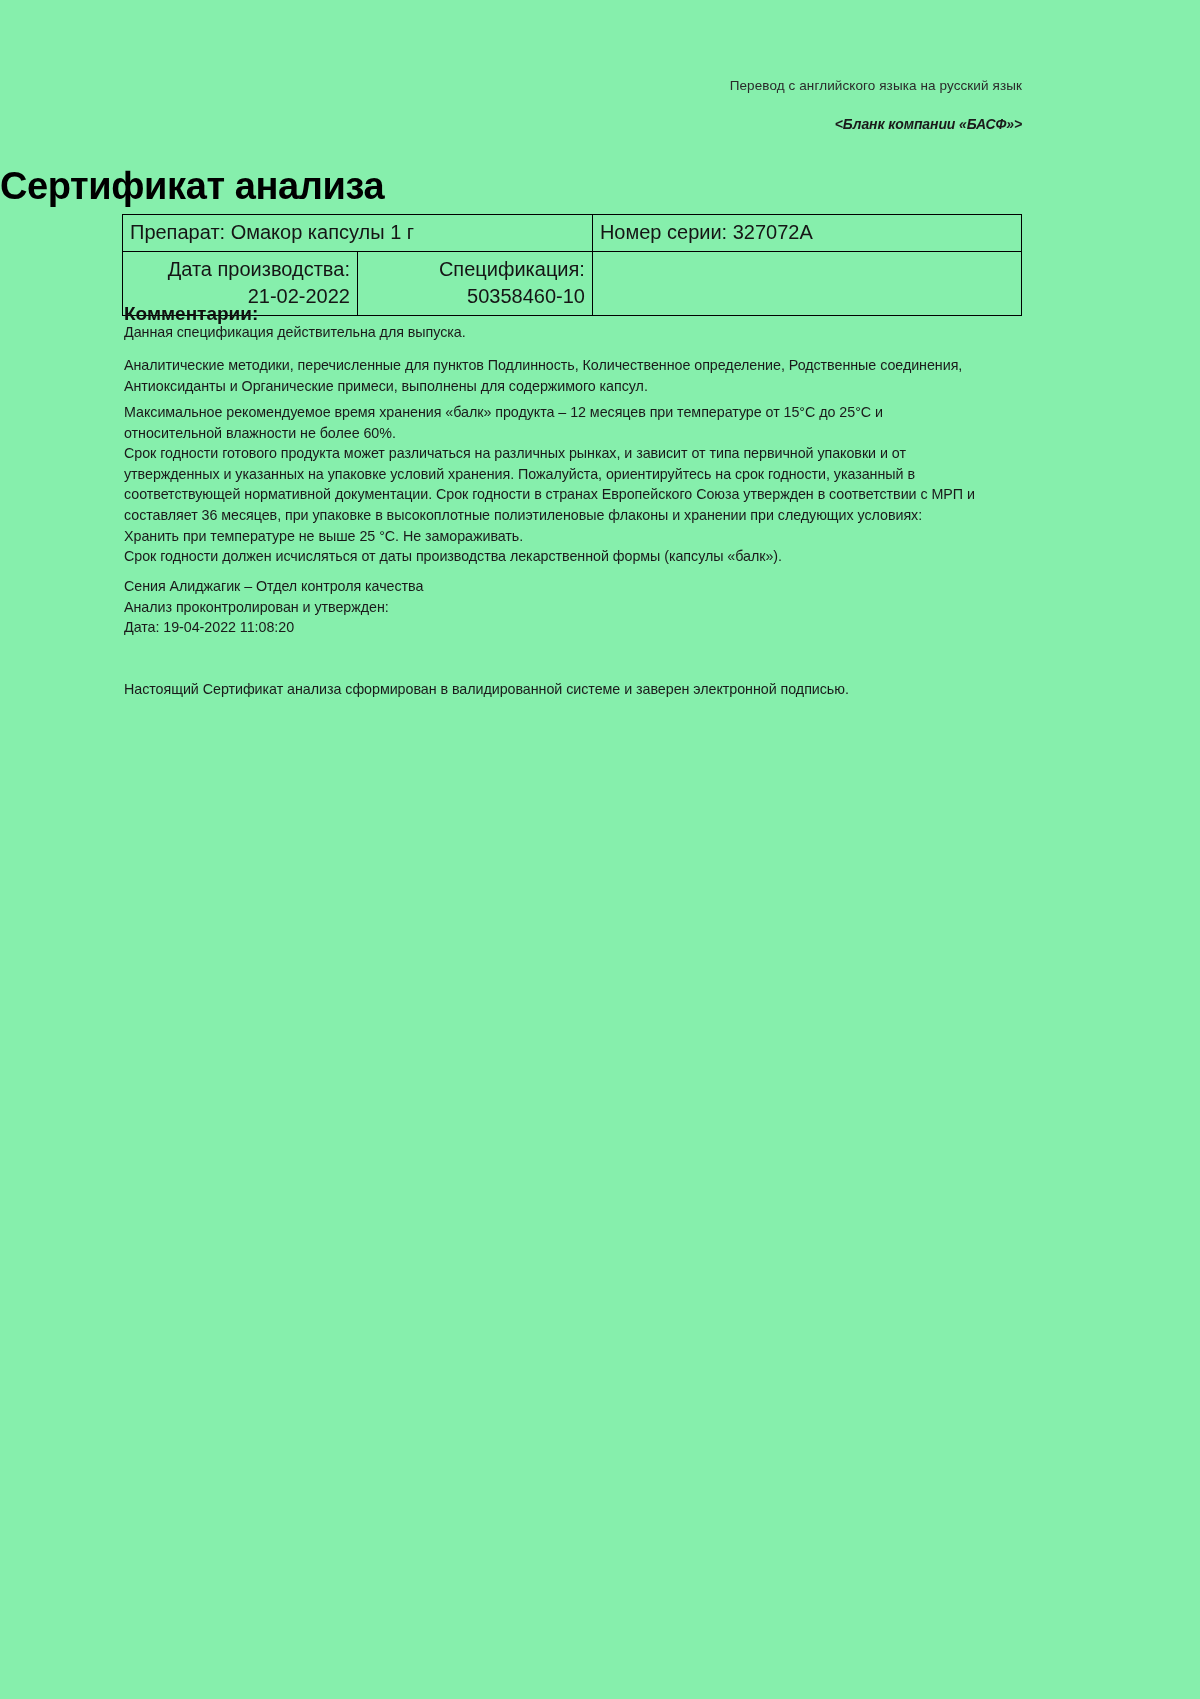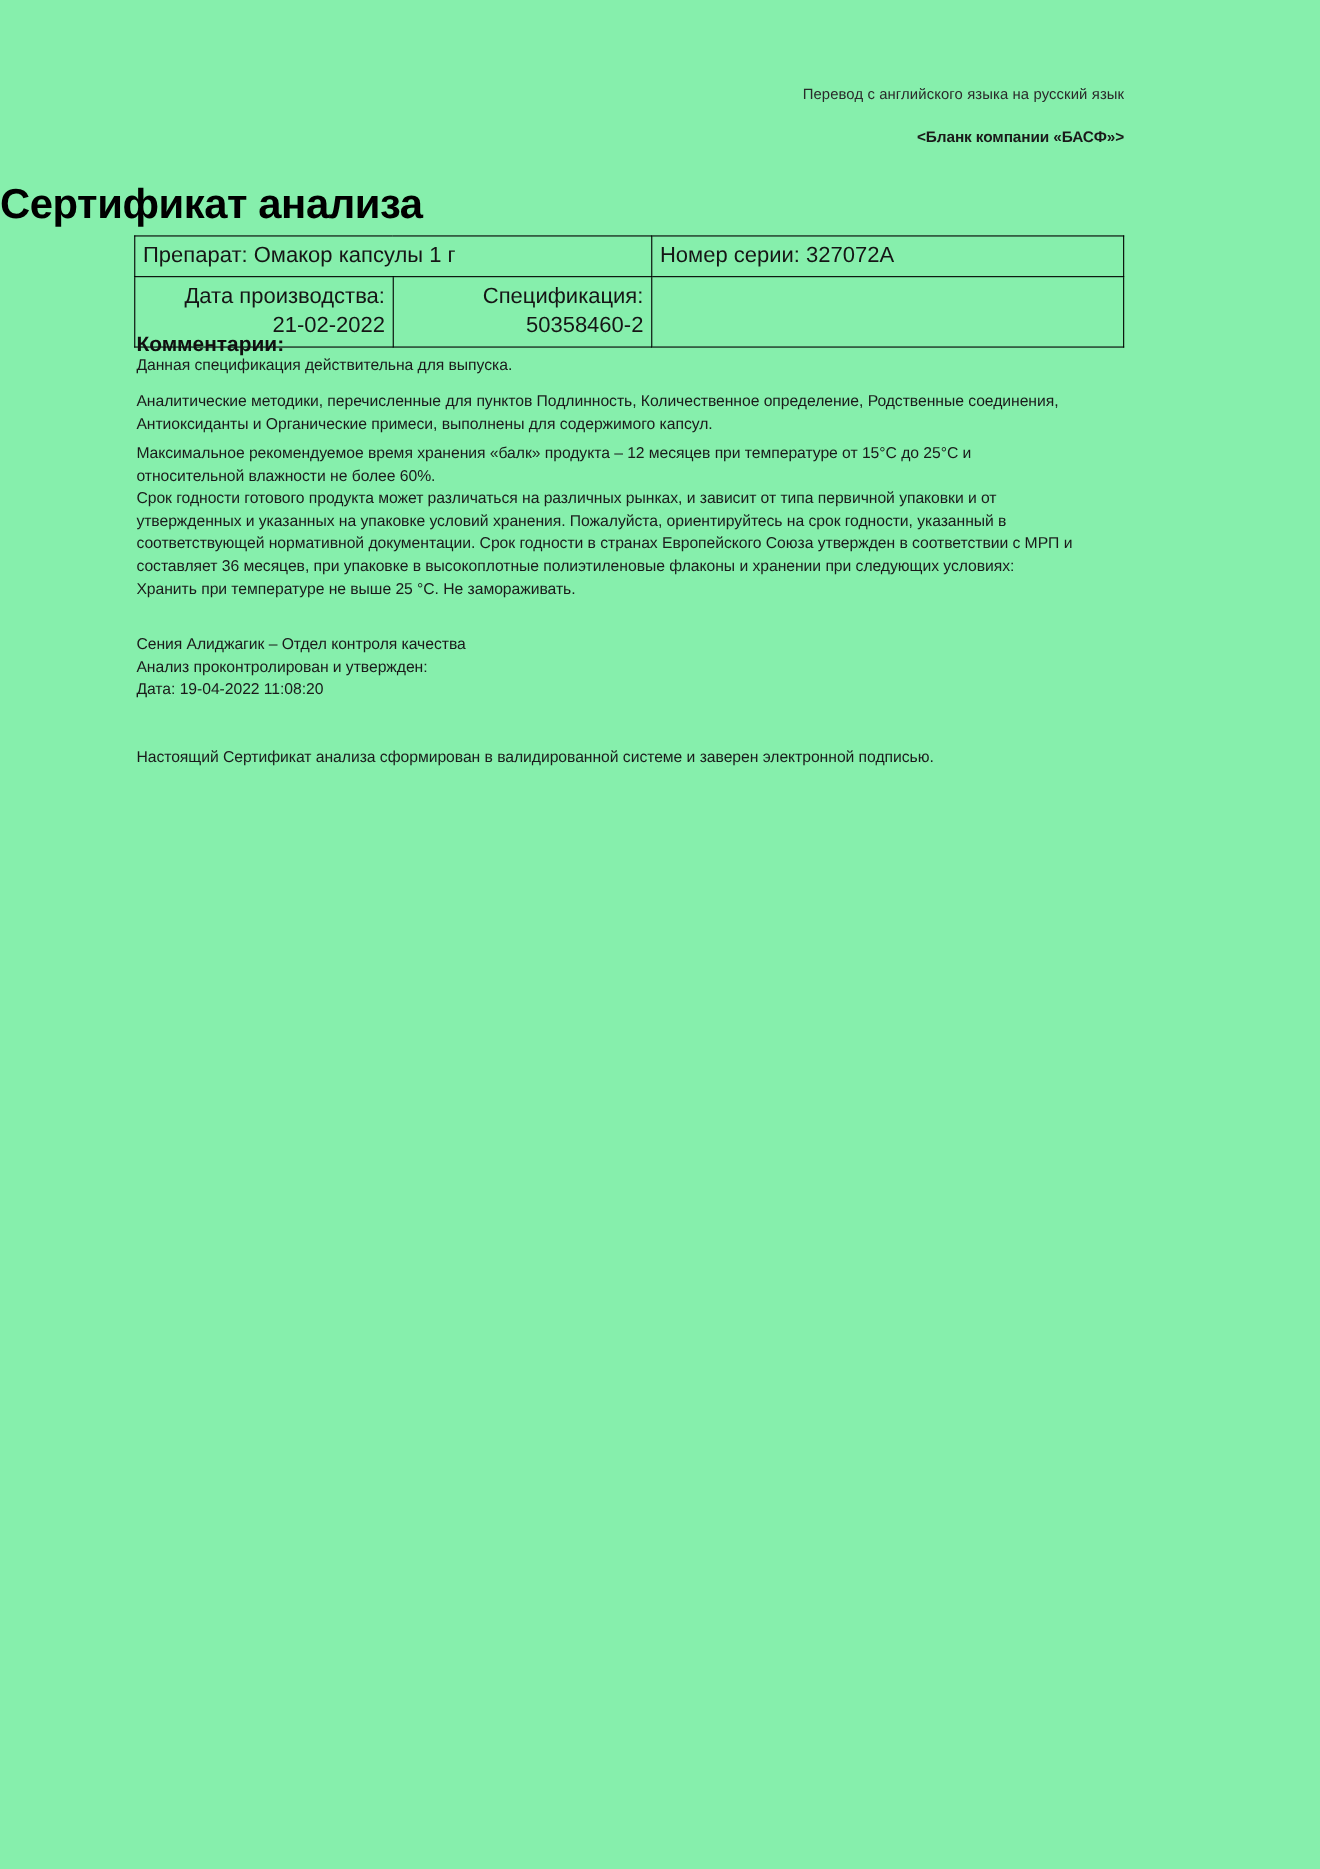--- a/index.html
+++ b/index.html
@@ -33,20 +33,21 @@
   }
   .translation-note {
     font-size: 13.5px;
     letter-spacing: 0.1px;
     color: #2a2a2a;
     white-space: nowrap;
   }
   .letterhead-note {
     margin-top: 23px;
     font-size: 14px;
+    font-style: italic;
     font-weight: bold;
     color: #1a1a1a;
     white-space: nowrap;
     letter-spacing: -0.1px;
   }
 
   
   .doc-title {
     position: absolute;
     top: 165px;
@@ -136,21 +137,21 @@
         <td class="col-a" colspan="2">Препарат: Омакор капсулы 1 г</td>
         <td class="col-c">Номер серии: 327072А</td>
       </tr>
       <tr>
         <td class="col-a tall">
           <span class="cell-line">Дата производства:</span>
           <span class="cell-line">21-02-2022</span>
         </td>
         <td class="col-b tall">
           <span class="cell-line">Спецификация:</span>
-          <span class="cell-line">50358460-2</span>
+          <span class="cell-line">50358460-10</span>
         </td>
         <td class="col-c tall"></td>
       </tr>
     </tbody>
   </table>
 
   <div class="comments-head">Комментарии:</div>
 
   <div class="body-block para p-spec-valid">
     <div>Данная спецификация действительна для выпуска.</div>
@@ -162,20 +163,21 @@
   </div>
 
   <div class="body-block para p-storage">
     <div>Максимальное рекомендуемое время хранения «балк» продукта – 12 месяцев при температуре от 15°С до 25°С и</div>
     <div>относительной влажности не более 60%.</div>
     <div>Срок годности готового продукта может различаться на различных рынках, и зависит от типа первичной упаковки и от</div>
     <div>утвержденных и указанных на упаковке условий хранения. Пожалуйста, ориентируйтесь на срок годности, указанный в</div>
     <div>соответствующей нормативной документации. Срок годности в странах Европейского Союза утвержден в соответствии с МРП и</div>
     <div>составляет 36 месяцев, при упаковке в высокоплотные полиэтиленовые флаконы и хранении при следующих условиях:</div>
     <div>Хранить при температуре не выше 25 °С. Не замораживать.</div>
+    <div>Срок годности должен исчисляться от даты производства лекарственной формы (капсулы «балк»).</div>
   </div>
 
   <div class="body-block para p-approved">
     <div>Сения Алиджагик – Отдел контроля качества</div>
     <div>Анализ проконтролирован и утвержден:</div>
     <div>Дата: 19-04-2022  11:08:20</div>
   </div>
 
   <div class="body-block para p-footer">
     <div>Настоящий Сертификат анализа сформирован в валидированной системе и заверен электронной подписью.</div>

